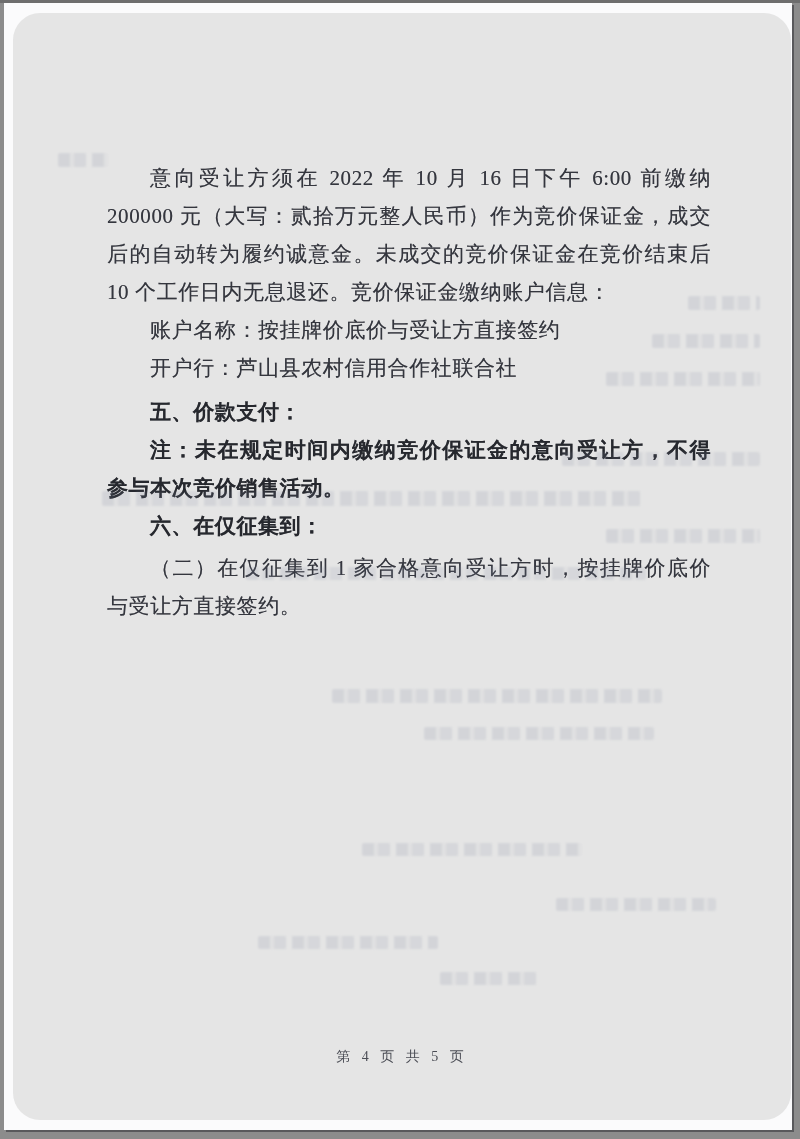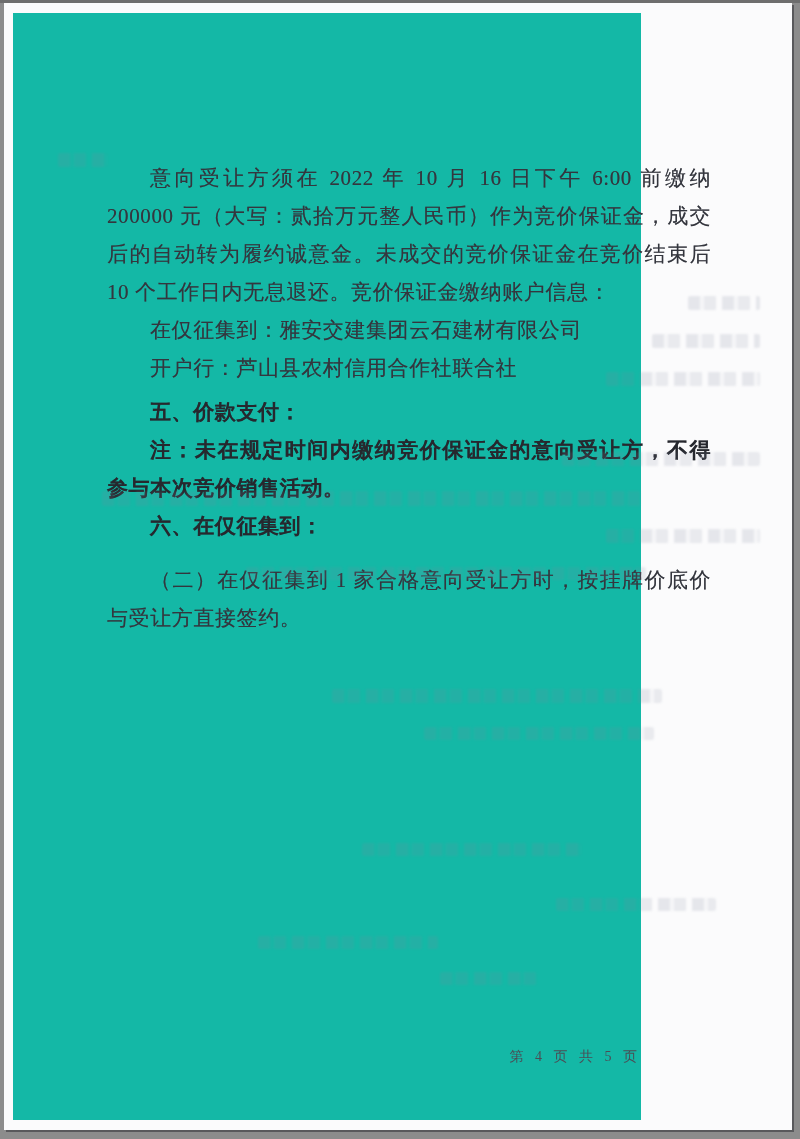--- a/index.html
+++ b/index.html
@@ -15,22 +15,23 @@
     background: #6e6e6e;
   }
   .paper-mat {
     position: absolute; left: 4px; top: 3px;
     width: 788px; height: 1127px;
     background: #fbfbfc;
     box-shadow: 2px 2px 0 rgba(80,80,84,0.85);
   }
   .paper {
     position: absolute; left: 9px; top: 10px;
-    width: 628px; height: 1107px;
-    background: #14b8a6;
+    width: 778px; height: 1107px;
+    background: #e5e5e5;
+    border-radius: 27px;
   }
   .content {
     position: absolute; left: 94px; top: 146px;
     width: 604px;
     font-size: 21px;
     line-height: 38px;
     letter-spacing: 0.6px;
     color: #34363e;
     text-align: justify;
   }
@@ -39,25 +40,25 @@
     margin: 0;
     text-shadow: 0 0 0.5px rgba(52,54,62,0.55);
   }
   .content p.bold {
     font-weight: 700;
     color: #26282e;
     text-shadow: 0 0 0.6px rgba(38,40,46,0.6);
   }
   .content p.sp-sm { margin-top: 3px; }
   .content p.sp-md { margin-top: 6px; }
-  .content p.sp-lg { margin-top: 16px; }
+  .content p.sp-lg { margin-top: 4px; }
   .page-footer {
     position: absolute; left: 0; top: 1034px;
     width: 100%;
-    text-align: right;
+    text-align: center;
     font-size: 14px;
     line-height: 20px;
     letter-spacing: 4px;
     color: #4b4d55;
   }
   
   .ghost {
     position: absolute;
     height: 14px;
     filter: blur(1.3px);
@@ -73,21 +74,21 @@
 </head>
 <body>
 
 <div class="scan-topline"></div>
 
 <div class="paper-mat">
   <div class="paper">
 
     <div class="content">
       <p>意向受让方须在 2022 年 10 月 16 日下午 6:00 前缴纳 200000 元（大写：贰拾万元整人民币）作为竞价保证金，成交后的自动转为履约诚意金。未成交的竞价保证金在竞价结束后 10 个工作日内无息退还。竞价保证金缴纳账户信息：</p>
-      <p>在仅征集到：雅安交建集团云石建材有限公司</p>
+      <p>账户名称：按挂牌价底价与受让方直接签约</p>
       <p>开户行：芦山县农村信用合作社联合社</p>
       <p class="bold sp-md">五、价款支付：</p>
       <p class="bold">注：未在规定时间内缴纳竞价保证金的意向受让方，不得参与本次竞价销售活动。</p>
       <p class="bold">六、在仅征集到：</p>
       <p class="sp-lg">（二）在仅征集到 1 家合格意向受让方时，按挂牌价底价与受让方直接签约。</p>
     </div>
 
     <div class="page-footer">第 4 页 共 5 页</div>
   </div>
 </div>

